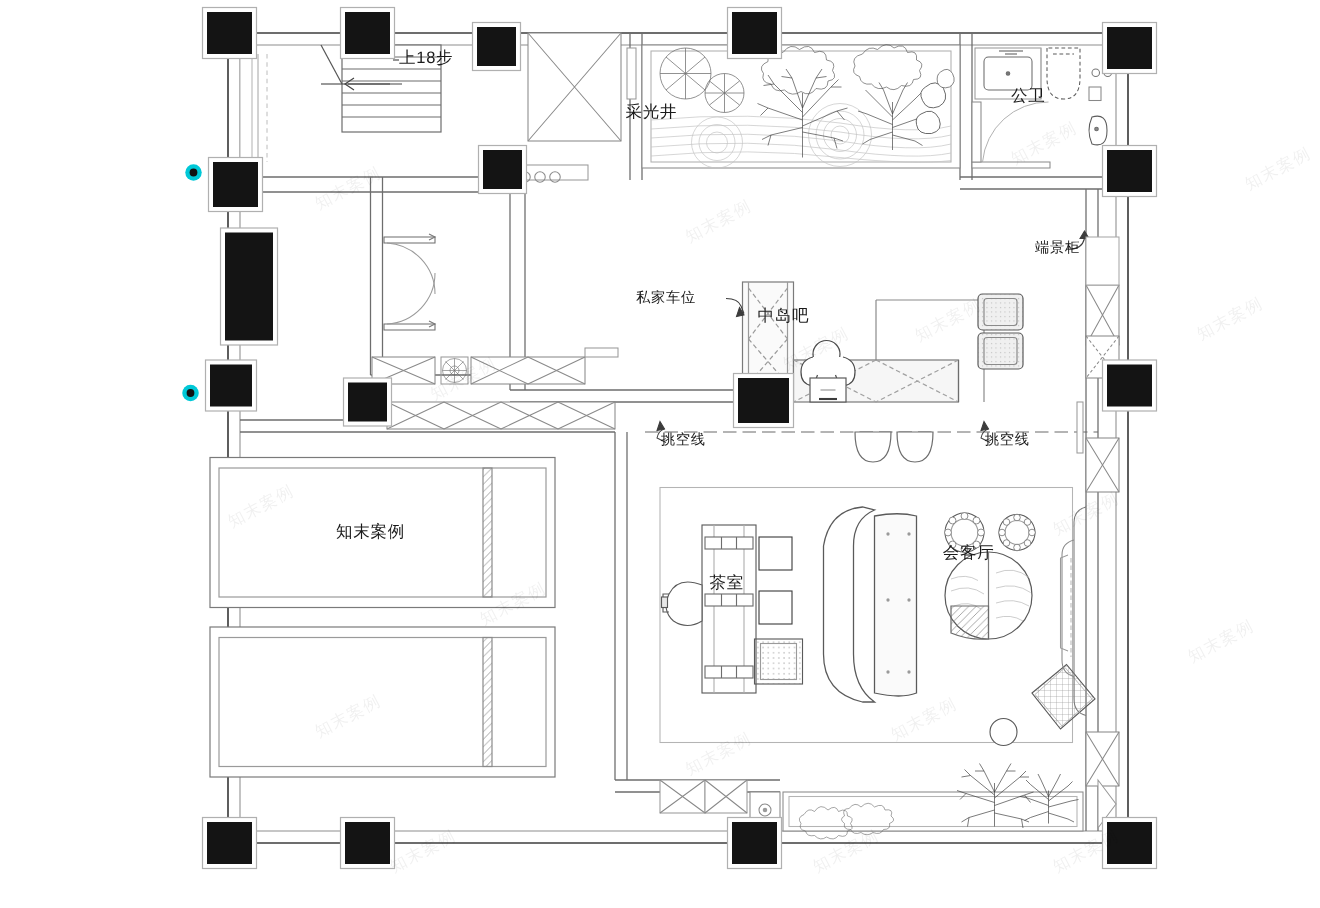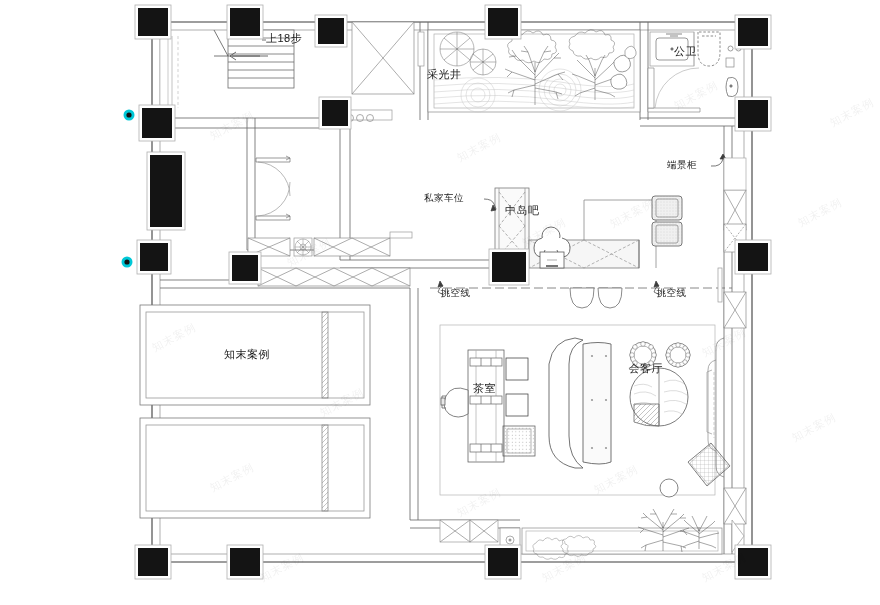--- a/index.html
+++ b/index.html
@@ -476,25 +476,25 @@
       <div class="wm" style="left: 796px; top: 205px;">知末案例</div>
       <div class="wm" style="left: 790px; top: 420px;">知末案例</div>
       <div class="wm" style="left: 828px; top: 105px;">知末案例</div>
       <div class="wm" style="left: 592px; top: 472px;">知末案例</div>
       <div class="wm" style="left: 672px; top: 88px;">知末案例</div>
       <div class="wm" style="left: 455px; top: 495px;">知末案例</div>
       <div class="wm" style="left: 258px; top: 560px;">知末案例</div>
       <div class="wm" style="left: 540px; top: 560px;">知末案例</div>
       <div class="wm" style="left: 700px; top: 560px;">知末案例</div>
       <div class="lbl" style="left: 250px; top: 31px; margin-left: 16px;">上18步</div>
-      <div class="lbl" style="left: 427px; top: 67px;">采光井</div>
-      <div class="lbl" style="left: 674px; top: 44px;">公卫</div>
+      <div class="lbl" style="left: 417px; top: 67px;">采光井</div>
+      <div class="lbl" style="left: 674px; top: 56px;">公卫</div>
       <div class="lbl lbl-sm" style="left: 424px; top: 192px;">私家车位</div>
       <div class="lbl" style="left: 505px; top: 203px;">中岛吧</div>
-      <div class="lbl lbl-sm" style="left: 667px; top: 159px;">端景柜</div>
+      <div class="lbl lbl-sm" style="left: 690px; top: 159px;">端景柜</div>
       <div class="lbl lbl-sm" style="left: 440.5px; top: 287px;">挑空线</div>
       <div class="lbl lbl-sm" style="left: 656.5px; top: 287px;">挑空线</div>
       <div class="lbl" style="left: 224px; top: 347px;">知末案例</div>
       <div class="lbl" style="left: 473px; top: 381px; font-family: Liberation Serif, serif;">茶室</div>
       <div class="lbl" style="left: 628.5px; top: 361px;">会客厅</div>
     </div>
 
 </div>
 
 </body></html>

